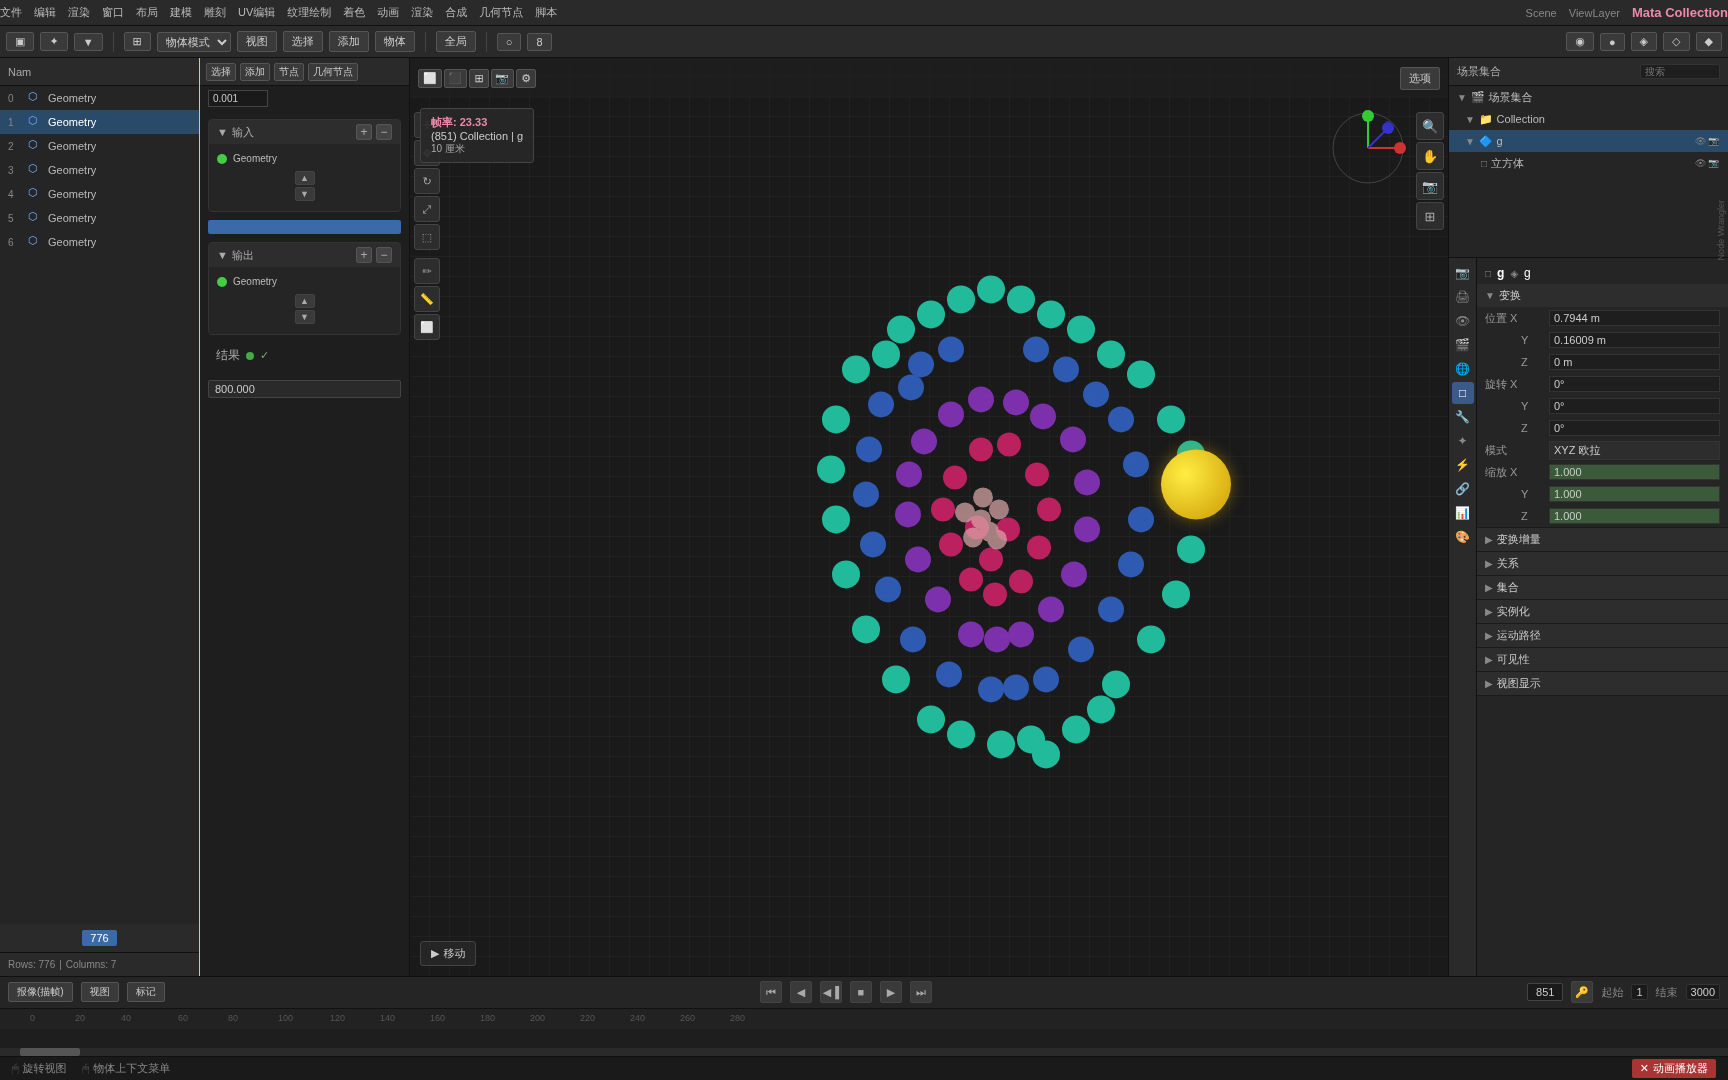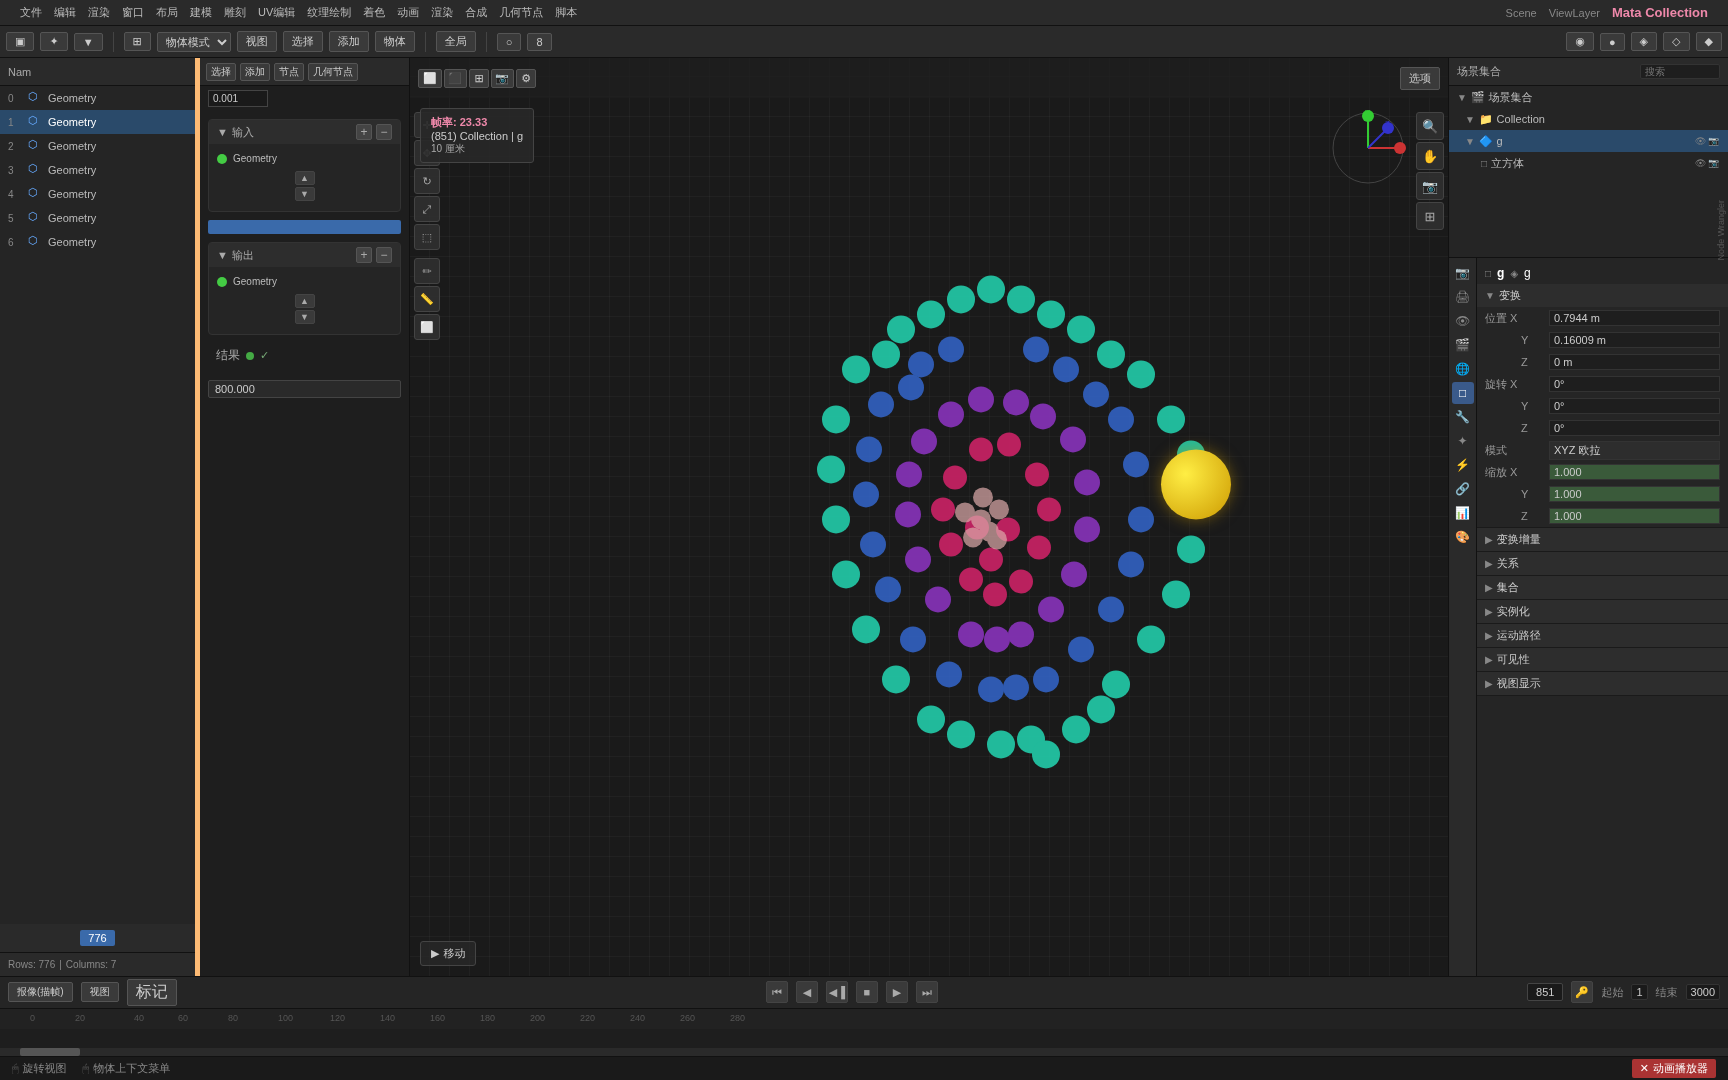--- a/index.html
+++ b/index.html
@@ -14,21 +14,21 @@
       display: flex;
       flex-direction: column;
     }
 
     
     .top-menubar {
       height: 26px;
       background: #2a2a2a;
       display: flex;
       align-items: center;
-      padding: 0 20px;
+      padding: 0 0;
       gap: 12px;
       border-bottom: 1px solid #111;
       flex-shrink: 0;
     }
     .top-menubar span {
       font-size: 11px;
       color: #bbb;
       cursor: pointer;
     }
 
@@ -68,21 +68,21 @@
       display: flex;
       overflow: hidden;
     }
 
     
     .left-panel {
       width: 200px;
       background: #252525;
       display: flex;
       flex-direction: column;
-      border-right: 5px solid #fdba74;
+      border-right: 1px solid #fdba74;
       flex-shrink: 0;
     }
     .left-panel-header {
       height: 28px;
       background: #2a2a2a;
       display: flex;
       align-items: center;
       padding: 0 8px;
       font-size: 11px;
       color: #aaa;
@@ -1108,21 +1108,21 @@
     </div>
   </div>
 
 </div>
 
 <div class="bottom-area">
   <div class="timeline-controls">
 
     <button class="toolbar-btn" style="font-size:10px;">报像(描帧)</button>
     <button class="toolbar-btn" style="font-size:10px;">视图</button>
-    <button class="toolbar-btn" style="font-size:16px;">标记</button>
+    <button class="toolbar-btn" style="font-size:10px;">标记</button>
     <div style="flex:1;"></div>
 
     <div class="timeline-btn">⏮</div>
     <div class="timeline-btn">◀</div>
     <div class="timeline-btn">◀▐</div>
     <div class="timeline-btn">■</div>
     <div class="timeline-btn">▶</div>
     <div class="timeline-btn">⏭</div>
     <div style="flex:1;"></div>
 
@@ -1133,21 +1133,21 @@
     <span class="timeline-label">起始</span>
     <div class="timeline-value">1</div>
     <span class="timeline-label">结束</span>
     <div class="timeline-value">3000</div>
   </div>
 
   <div style="position:relative; height:48px; background:#1e1e1e; overflow:hidden;">
     <div class="timeline-numbers">
       <div style="position:absolute; left:30px; top:4px; font-size:9px; color:#555;">0</div>
       <div style="position:absolute; left:75px; top:4px; font-size:9px; color:#555;">20</div>
-      <div style="position:absolute; left:134px; top:4px; font-size:9px; color:#555;">40</div>
+      <div style="position:absolute; left:121px; top:4px; font-size:9px; color:#555;">40</div>
       <div style="position:absolute; left:178px; top:4px; font-size:9px; color:#555;">60</div>
       <div style="position:absolute; left:228px; top:4px; font-size:9px; color:#555;">80</div>
       <div style="position:absolute; left:278px; top:4px; font-size:9px; color:#555;">100</div>
       <div style="position:absolute; left:330px; top:4px; font-size:9px; color:#555;">120</div>
       <div style="position:absolute; left:380px; top:4px; font-size:9px; color:#555;">140</div>
       <div style="position:absolute; left:430px; top:4px; font-size:9px; color:#555;">160</div>
       <div style="position:absolute; left:480px; top:4px; font-size:9px; color:#555;">180</div>
       <div style="position:absolute; left:530px; top:4px; font-size:9px; color:#555;">200</div>
       <div style="position:absolute; left:580px; top:4px; font-size:9px; color:#555;">220</div>
       <div style="position:absolute; left:630px; top:4px; font-size:9px; color:#555;">240</div>

